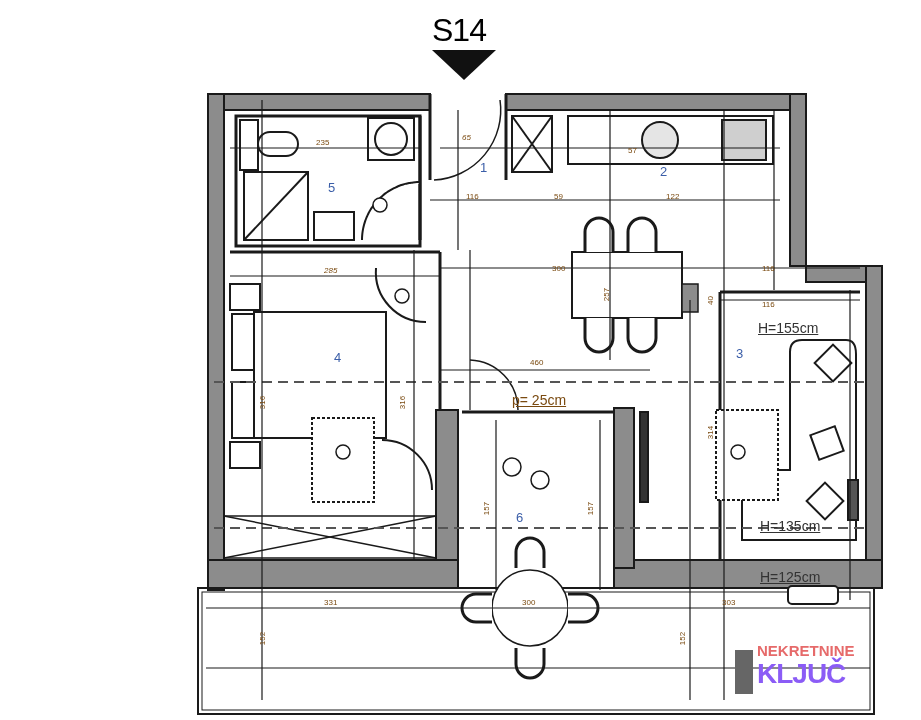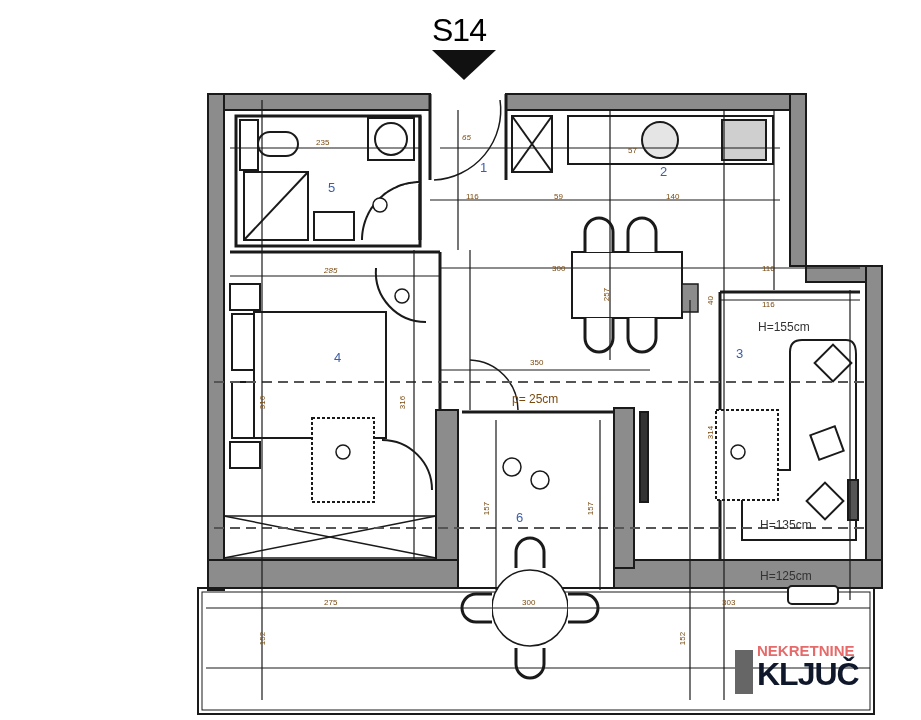--- a/index.html
+++ b/index.html
@@ -1,24 +1,24 @@
 <!DOCTYPE html>
 <html><head>
 <meta charset="utf-8">
 <style>
   html,body{margin:0;padding:0;background:#ffffff;}
   body{width:921px;height:720px;position:relative;overflow:hidden;font-family:"Liberation Sans",sans-serif;}
   #plan{position:absolute;left:0;top:0;}
   .title{position:absolute;left:432px;top:12px;font-size:32px;color:#000000;letter-spacing:-1px;}
   .lbl{position:absolute;font-size:8px;color:#7a4a10;font-family:"Liberation Sans",sans-serif;}
   .room{position:absolute;font-size:13px;color:#3b5ea8;font-weight:normal;}
-  .h{position:absolute;font-size:12px;color:#333;}
+  .h{position:absolute;font-size:14px;color:#333;text-decoration:underline;}
   .wm{position:absolute;left:735px;top:640px;width:160px;height:60px;}
   .wm-top{position:absolute;left:22px;top:2px;font-size:15px;font-weight:bold;color:#e66a6a;letter-spacing:0px;}
-  .wm-bot{position:absolute;left:22px;top:14px;font-size:32px;font-weight:bold;color:#0f172a;letter-spacing:-1px;line-height:40px;}
+  .wm-bot{position:absolute;left:22px;top:14px;font-size:28px;font-weight:bold;color:#8b5cf6;letter-spacing:-1px;line-height:40px;}
   .wm-key{position:absolute;left:0;top:10px;width:18px;height:44px;background:#666;}
 </style>
 </head>
 <body>
 
 <svg id="plan" width="921" height="720" viewBox="0 0 921 720" xmlns="http://www.w3.org/2000/svg">
 
   <g fill="#8c8c8c" stroke="#1a1a1a" stroke-width="2">
 
     <rect x="208" y="94" width="222" height="16"></rect>
@@ -169,29 +169,29 @@
 <div class="room" style="left:480px;top:160px;">1</div>
 <div class="room" style="left:660px;top:164px;">2</div>
 <div class="room" style="left:736px;top:346px;">3</div>
 <div class="room" style="left:334px;top:350px;">4</div>
 <div class="room" style="left:328px;top:180px;">5</div>
 <div class="room" style="left:516px;top:510px;">6</div>
 
 <div class="lbl" style="left:316px;top:138px;">235</div>
 <div class="lbl" style="left:466px;top:192px;">116</div>
 <div class="lbl" style="left:530px;top:192px;margin-left:24px;">59</div>
-<div class="lbl" style="left:666px;top:192px;">140</div>
+<div class="lbl" style="left:666px;top:192px;">122</div>
 <div class="lbl" style="left:324px;top:266px;font-style:italic;">285</div>
 <div class="lbl" style="left:552px;top:264px;">300</div>
 <div class="lbl" style="left:762px;top:264px;">116</div>
 <div class="lbl" style="left:762px;top:300px;">116</div>
-<div class="lbl" style="left:530px;top:358px;">350</div>
+<div class="lbl" style="left:530px;top:358px;">460</div>
 <div class="lbl" style="left:256px;top:398px;transform:rotate(-90deg);">316</div>
 <div class="lbl" style="left:396px;top:398px;transform:rotate(-90deg);">316</div>
-<div class="lbl" style="left:324px;top:598px;">275</div>
+<div class="lbl" style="left:324px;top:598px;">331</div>
 <div class="lbl" style="left:522px;top:598px;">300</div>
 <div class="lbl" style="left:722px;top:598px;text-align:center;">303</div>
 <div class="lbl" style="left:256px;top:634px;transform:rotate(-90deg);">152</div>
 <div class="lbl" style="left:676px;top:634px;transform:rotate(-90deg);">152</div>
 <div class="lbl" style="left:480px;top:504px;transform:rotate(-90deg);">157</div>
 <div class="lbl" style="left:584px;top:504px;transform:rotate(-90deg);">157</div>
 <div class="lbl" style="left:704px;top:428px;transform:rotate(-90deg);">314</div>
 <div class="lbl" style="left:600px;top:290px;transform:rotate(-90deg);">257</div>
 <div class="lbl" style="left:628px;top:146px;">57</div>
 <div class="lbl" style="left:706px;top:296px;transform:rotate(-90deg);">40</div>

